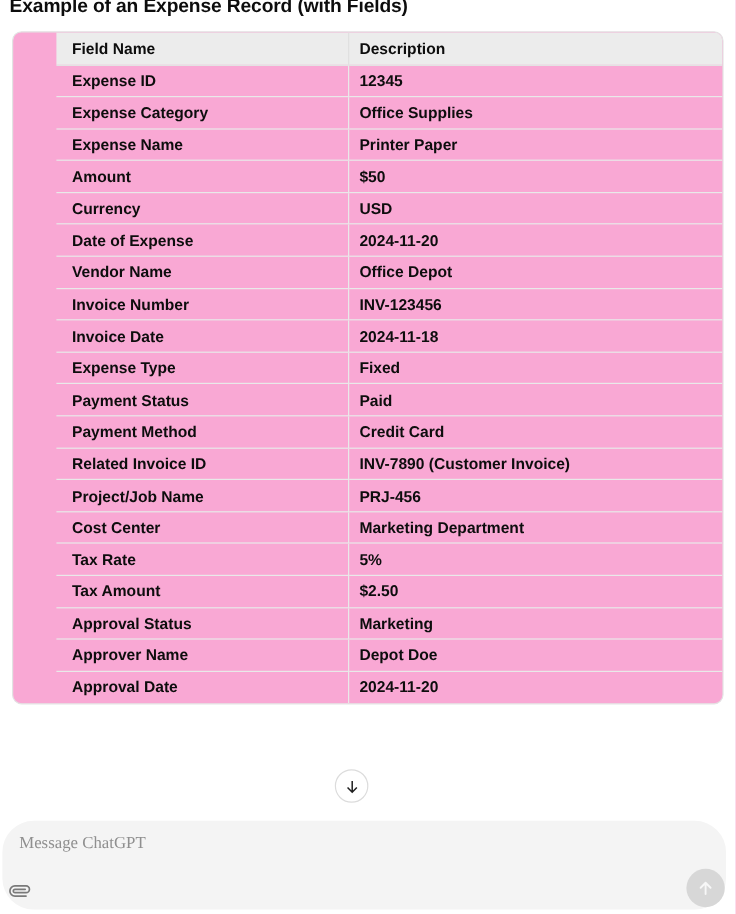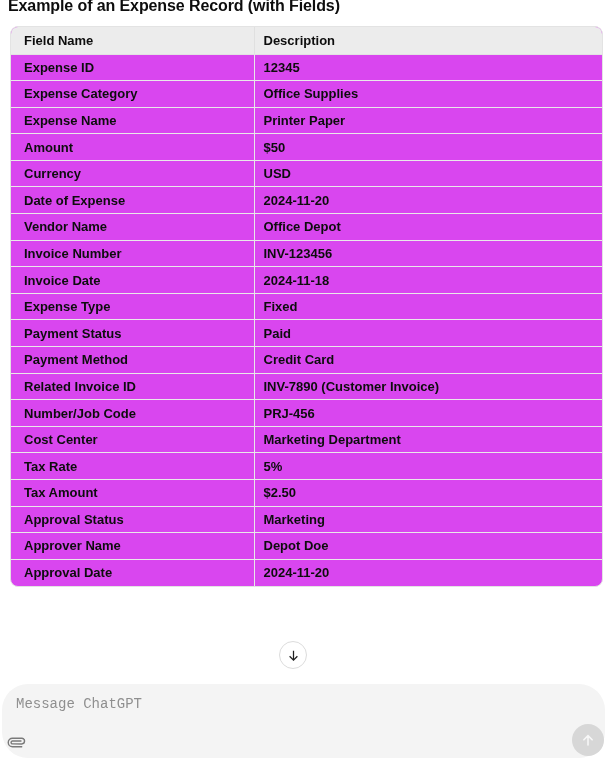--- a/index.html
+++ b/index.html
@@ -26,21 +26,22 @@
   }
 
   
   .table-card {
     position: absolute;
     left: 10px; top: 26px;
     width: 593px;
     border: 1px solid #e3e3e3;
     border-radius: 8px;
     overflow: hidden;
-    background: #d946ef;
+    background: #f9a8d4;
+    padding-left: 36px;
   }
   table {
     width: 100%;
     border-collapse: collapse;
     table-layout: fixed;
     font-size: 13px;
   }
   col.c1 { width: 243px; }
   thead th {
     background: #ececec;
@@ -84,21 +85,21 @@
     width: 603px; height: 74px;
     background: #f4f4f4;
     border-radius: 26px;
   }
   .composer textarea {
     position: absolute;
     left: 14px; top: 12px;
     width: 555px; height: 34px;
     background: transparent;
     border: none; outline: none; resize: none;
-    font-family: Liberation Mono, monospace;
+    font-family: Liberation Serif, serif;
     font-size: 14px;
     color: #0d0d0d;
     padding: 0;
   }
   .composer textarea::placeholder { color: #8f8f8f; opacity: 1; }
   .attach-btn {
     position: absolute;
     left: 0px; top: 44px;
     width: 28px; height: 28px;
     background: transparent;
@@ -198,21 +199,21 @@
     <td class="value">Credit Card</td>
   </tr>
 
 
   <tr>
     <td class="field">Related Invoice ID</td>
     <td class="value">INV-7890 (Customer Invoice)</td>
   </tr>
 
   <tr>
-    <td class="field">Number/Job Code</td>
+    <td class="field">Project/Job Name</td>
     <td class="value">PRJ-456</td>
   </tr>
 
   <tr>
     <td class="field">Cost Center</td>
     <td class="value">Marketing Department</td>
   </tr>
 
   <tr>
     <td class="field">Tax Rate</td>

